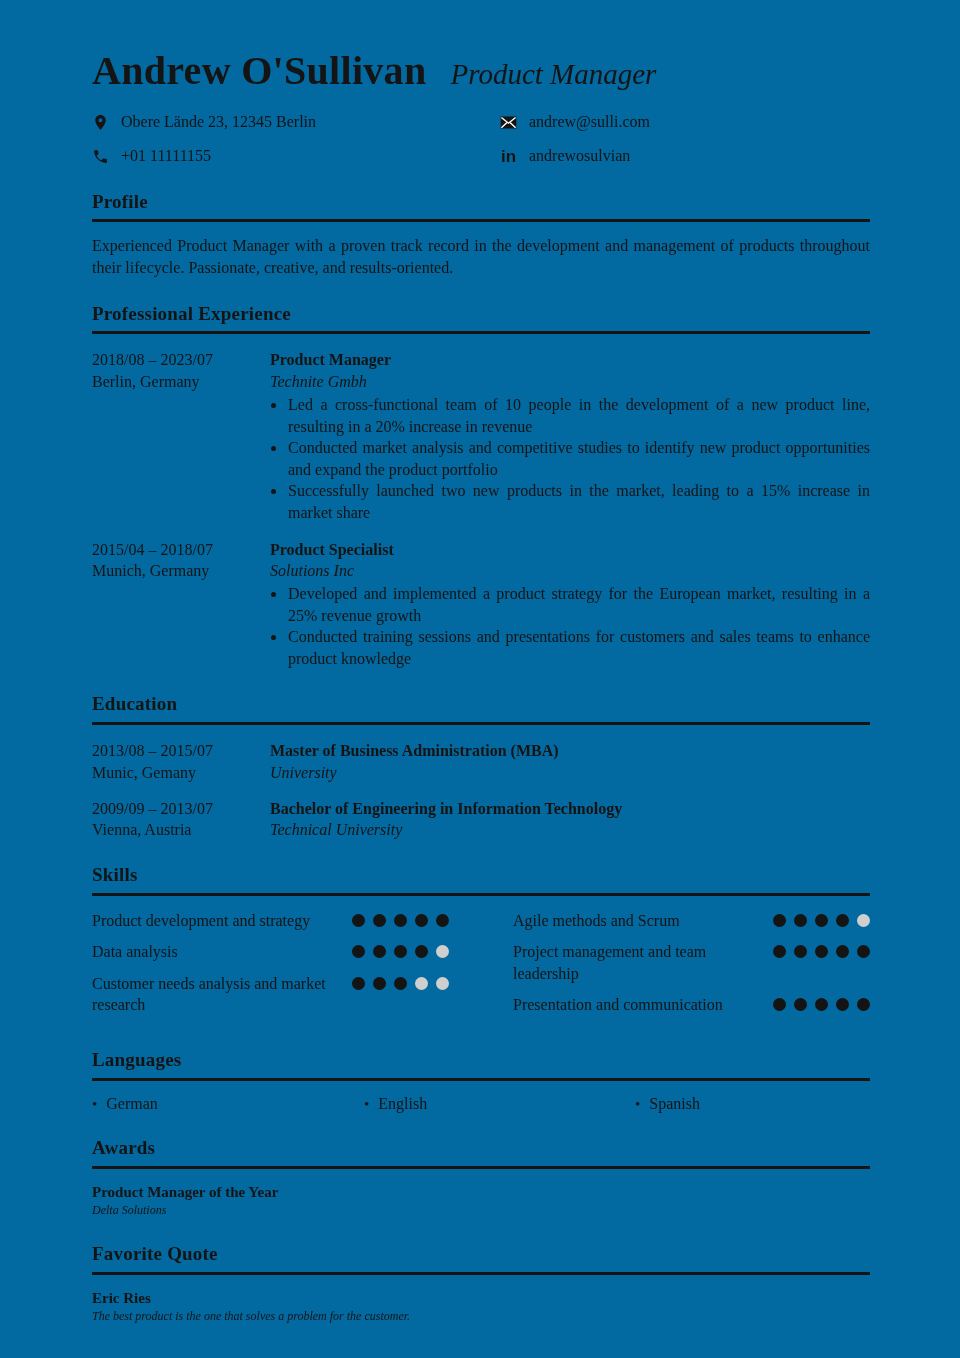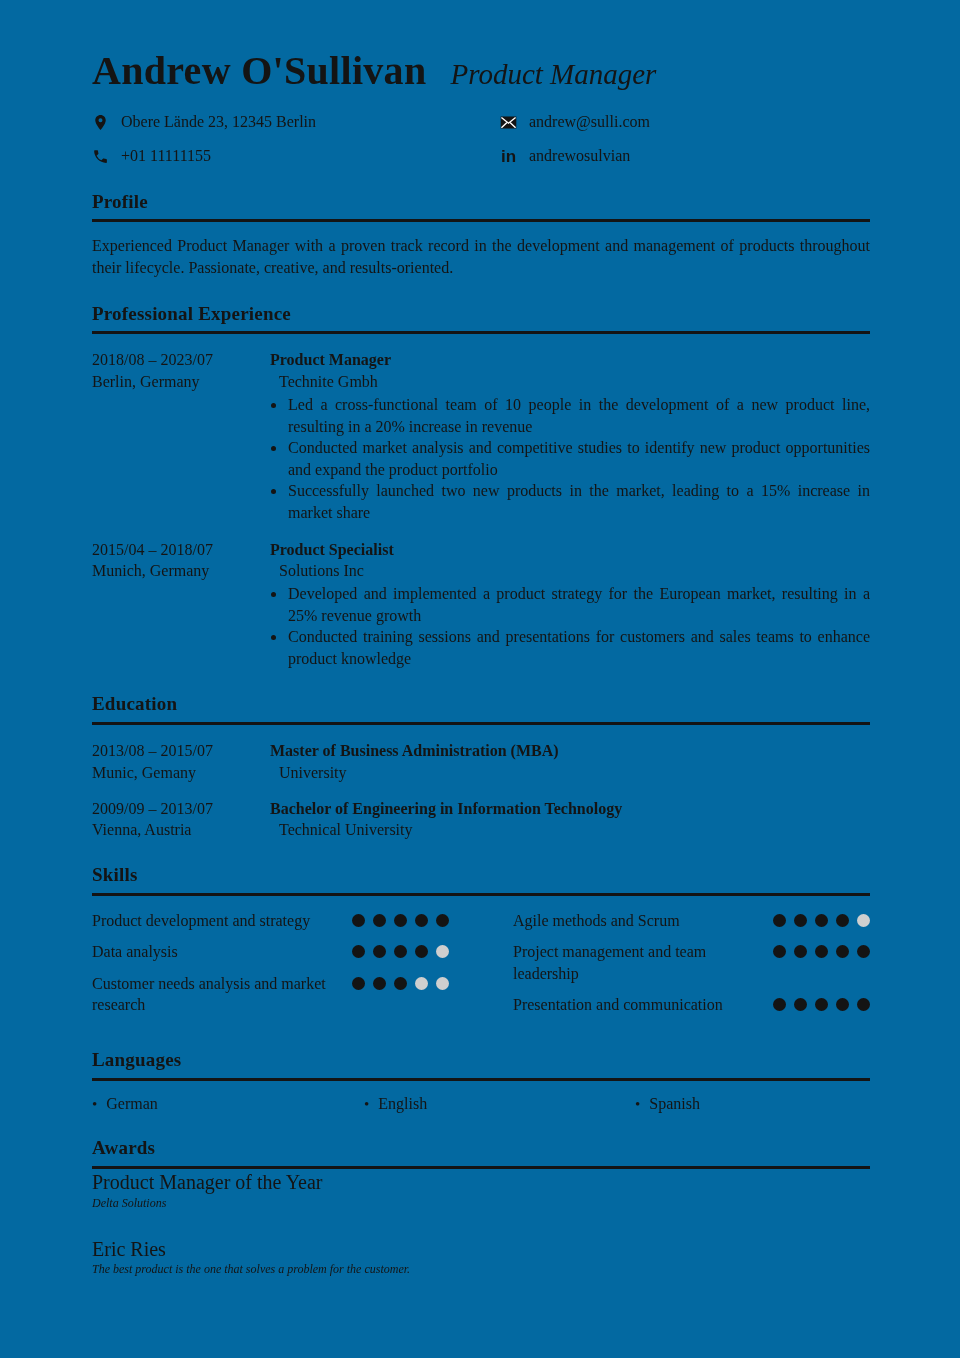--- a/index.html
+++ b/index.html
@@ -20,39 +20,39 @@
 
   
   section{margin-top:24px;}
   h2{font-size:19px;font-weight:700;margin:0;line-height:1.15;padding-bottom:7px;
      border-bottom:3px solid var(--rule,#141414);letter-spacing:.2px;}
   .profile-text{margin:13px 0 0;font-size:16px;line-height:1.35;text-align:justify;}
 
   
   .entry{display:grid;grid-template-columns:178px 1fr;margin-top:15px;font-size:16px;line-height:1.33;}
   .entry-title{font-weight:700;}
-  .entry-sub{margin-left:9px;}
+  .entry-sub{font-style:italic;}
   ul.bullets{margin:2px 0 0;padding-left:17px;}
   ul.bullets li{text-align:justify;line-height:1.35;padding-left:1px;}
 
   
   .skills-grid{display:grid;grid-template-columns:1fr 1fr;column-gap:64px;margin-top:14px;}
   .skill-row{display:flex;justify-content:flex-start;align-items:flex-start;gap:14px;
              margin-bottom:10px;font-size:16px;line-height:1.33;}
   .skill-label{flex:1 1 auto;}
   .dots{display:flex;gap:8px;padding-top:4px;flex:0 0 auto;}
   .dot{width:13px;height:13px;border-radius:50%;}
 
   
   .lang-row{display:grid;grid-template-columns:272px 271px 1fr;margin-top:14px;font-size:16px;}
   .lang-item{display:flex;gap:9px;align-items:baseline;}
   .bullet{font-size:15px;}
 
   
-  .award-title,.quote-author{font-weight:400;font-size:20px;margin-top:0;line-height:1.33;}
+  .award-title,.quote-author{font-weight:700;font-size:15px;margin-top:14px;line-height:1.33;}
   .award-issuer,.quote-text{font-style:italic;font-size:12px;margin-top:0;line-height:1.33;}
 </style>
 </head>
 <body>
 
 <div class="page">
 
   <header>
     <div class="name-line">
       <span class="person-name">Andrew O'Sullivan</span>
@@ -245,17 +245,18 @@
       </div>
   </section>
 
   <section>
     <h2>Awards</h2>
     <div class="award-title">Product Manager of the Year</div>
     <div class="award-issuer">Delta Solutions</div>
   </section>
 
   <section>
+    <h2>Favorite Quote</h2>
     <div class="quote-author">Eric Ries</div>
     <div class="quote-text">The best product is the one that solves a problem for the customer.</div>
   </section>
 
 </div>
 
 </body></html>

